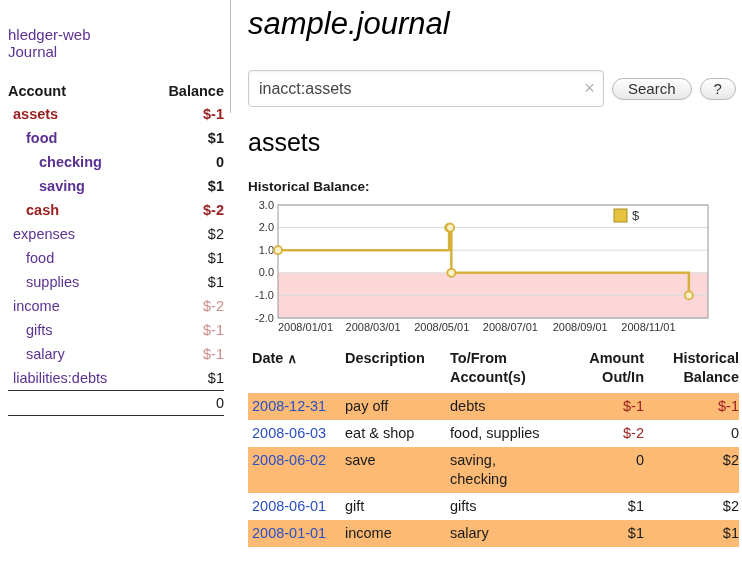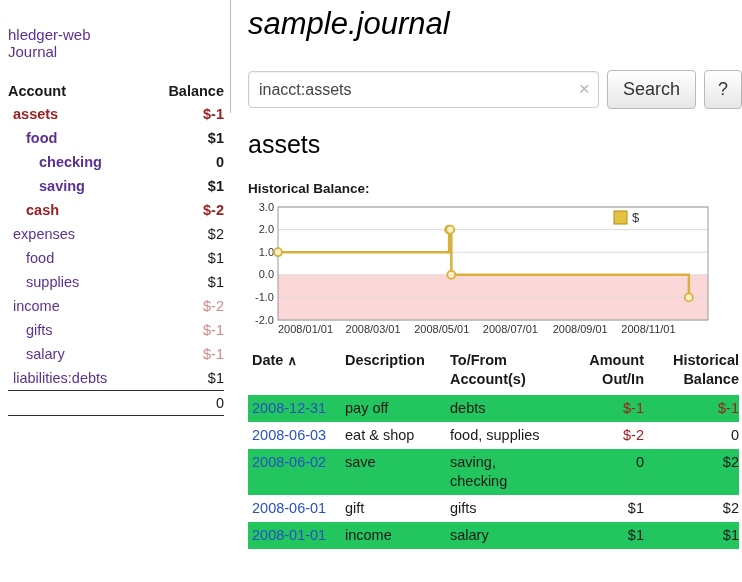--- a/index.html
+++ b/index.html
@@ -25,40 +25,40 @@
   table.accts tfoot td{border-top:1px solid #2b2b2b;border-bottom:1px solid #2b2b2b;}
 
   .main{position:absolute;left:248px;top:0;width:494px;}
   h1.page-title{font-size:31px;font-weight:normal;margin:6px 0 0 0;color:#000;font-style:italic;}
   .search-row{display:flex;align-items:center;margin-top:28px;}
   .search-wrap{position:relative;width:356px;}
   .search-input{width:100%;box-sizing:border-box;height:37px;border:1px solid #ccc;border-radius:4px;
       padding:0 30px 0 10px;font-size:16px;color:#444;font-family:inherit;
       box-shadow:inset 0 1px 2px rgba(0,0,0,.07);outline:none;}
   .clear-x{position:absolute;right:9px;top:8px;color:#b5b5b5;font-size:19px;line-height:19px;cursor:pointer;}
-  .btn{margin-left:8px;height:39px;padding:0 15px;font-size:18px;font-family:inherit;color:#333;
-      background:linear-gradient(#ffffff,#e7e7e7);border:1px solid #b9b9b9;border-radius:4px;cursor:pointer;}
+  .btn{margin-left:8px;height:22px;padding:0 15px;font-size:15px;font-family:inherit;color:#333;
+      background:linear-gradient(#ffffff,#e7e7e7);border:1px solid #b9b9b9;border-radius:12px;cursor:pointer;}
   .btn-help{padding:0 13px;}
   h2.acct-title{font-size:25px;font-weight:normal;margin:21px 0 0 0;color:#000;}
   .section-label{font-weight:bold;font-size:13.5px;margin:22px 0 3px 0;}
 
   svg.chart{display:block;}
   svg.chart text.tick{font-size:11px;fill:#333;font-family:"Liberation Sans",sans-serif;}
   svg.chart text.legend-label{font-size:13px;fill:#333;font-family:"Liberation Sans",sans-serif;}
 
   table.register{border-collapse:collapse;margin-top:12px;font-size:14.5px;width:491px;table-layout:fixed;}
   table.register th{font-weight:bold;vertical-align:top;padding:0 0 6px 0;line-height:19px;text-align:left;}
   table.register td{vertical-align:top;padding:4px 0;line-height:19px;}
   .c-date{width:97px;}
   .c-desc{width:105px;}
   .c-accts{width:122px;padding-right:24px !important;box-sizing:border-box;}
   .c-amt{width:72px;text-align:right !important;}
   .c-bal{width:95px;text-align:right !important;}
   td.c-date,th.c-date{padding-left:4px !important;box-sizing:border-box;}
-  tr.shade{background:#22c55e;}
+  tr.shade{background:#fdba74;}
   a.datelink{color:#2b50c4;}
   .sort-arrow{font-weight:bold;font-size:13px;}
 </style>
 </head>
 <body>
 
 <div class="sidebar">
   <div class="brand"><a class="purple">hledger-web</a></div>
   <div class="nav-journal"><a class="purple">Journal</a></div>
   <table class="accts">

